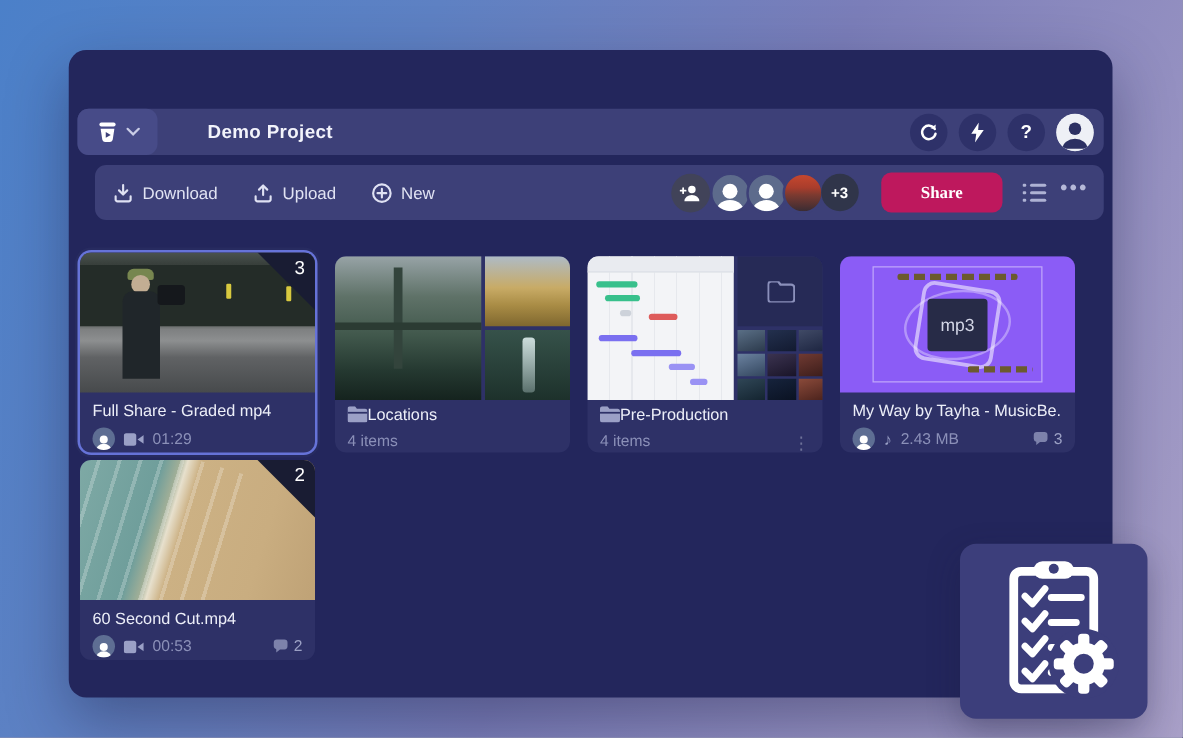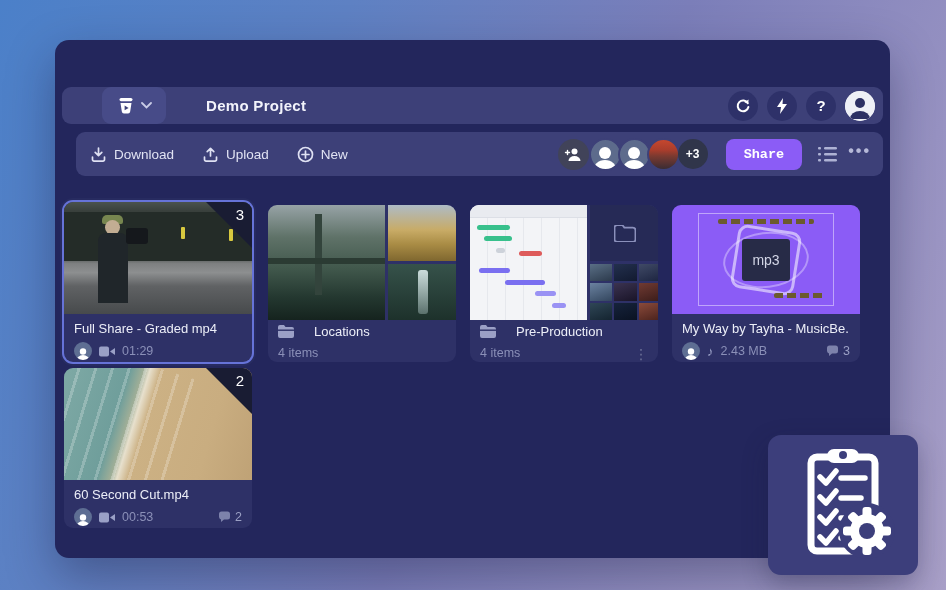--- a/index.html
+++ b/index.html
@@ -10,21 +10,21 @@
     position:relative; color:#e8eaf6;
   }
   .window {
     position:absolute; left:55px; top:40px; width:835px; height:518px;
     background:#23265c; border-radius:14px;
     box-shadow:0 18px 48px rgba(18,20,58,.38);
   }
   
   .titlebar {
     position:absolute; left:7px; right:7px; top:47px; height:37px;
-    background:#3d4078; border-radius:9px; display:flex; align-items:center;padding-left:40px;
+    background:#3d4078; border-radius:9px; display:flex; align-items:center;
   }
   .logo-chip {
     height:37px; width:64px; background:#474b88; border-radius:9px;
     display:flex; align-items:center; justify-content:center; gap:5px; cursor:pointer;
   }
   .proj-title { margin-left:40px; font-size:15px; font-weight:700; letter-spacing:.3px; color:#f2f3fb; }
   .tb-icons { position:absolute; right:8px; top:0; height:100%; display:flex; align-items:center; gap:9px; }
   .circ {
     width:30px; height:30px; border-radius:50%; background:#2e3169;
     display:flex; align-items:center; justify-content:center; cursor:pointer;
@@ -42,43 +42,43 @@
   .av {
     width:33px; height:33px; border-radius:50%; background:#5d6b8c; border:2px solid #3d4078;
     display:flex; align-items:end; justify-content:center; overflow:hidden; cursor:pointer;
   }
   .av + .av { margin-left:-12px; }
   .av.photo { background:linear-gradient(180deg,#c6472e 0%,#a93d2c 35%,#7c3a30 55%,#3a2c33 100%); }
   .av.addp { background:#414359; border:none; width:31px; height:31px; align-items:center; margin-right:4px; }
   .av.more { background:#30354a; border:none; width:30px; height:30px; align-items:center; margin-left:-10px;
              color:#fff; font-size:12px; font-weight:700; justify-content:center; }
   .share-btn {
-    margin-left:10px; background:#8b5cf6; color:#fff; border:none; border-radius:8px;
-    font-family:Liberation Mono, monospace; font-size:13.5px; font-weight:700; padding:8px 18px; cursor:pointer;
+    margin-left:10px; background:#be185d; color:#fff; border:none; border-radius:8px;
+    font-family:Liberation Serif, serif; font-size:13.5px; font-weight:700; padding:8px 32px; cursor:pointer;
   }
   .viewtoggle { margin-left:8px; cursor:pointer; }
   .dots3 { color:#b6b9d8; letter-spacing:2px; font-size:16px; font-weight:700; cursor:pointer; margin-left:2px; padding-bottom:6px;}
   
   .card {
     position:absolute; width:188px; height:160px; background:#2e3167; border-radius:9px;
     overflow:hidden; cursor:pointer;
   }
   .card.selected { box-shadow:0 0 0 2px #6673d8, 0 0 0 4px rgba(40,44,96,.9); }
   .thumb { position:relative; width:100%; height:112px; overflow:hidden; }
   .corner-badge { position:absolute; top:0; right:0; width:0; height:0;
     border-top:46px solid #191c33; border-left:46px solid transparent; }
   .corner-num { position:absolute; top:4px; right:8px; color:#fff; font-size:15px; }
   .cfoot { padding:7px 10px 0 10px; }
   .ctitle { font-size:13px; color:#eceef8; white-space:nowrap; overflow:hidden; }
   .cmeta { display:flex; align-items:center; gap:7px; margin-top:6px; color:#8b90b8; font-size:12.5px; }
   .meta-avatar { width:18px; height:18px; border-radius:50%; background:#5e6e93; overflow:hidden; display:flex; align-items:end; justify-content:center; }
   .spacer { flex:1; }
   .comment-group { display:flex; align-items:center; gap:4px; color:#9ba0c4; }
   .kebab { color:#6e7299; font-size:14px; }
-  .folder-line { display:flex; align-items:center; gap:20px; font-size:13px; color:#eceef8; }
+  .folder-line { display:flex; align-items:center; gap:0; font-size:13px; color:#eceef8; }
   .items-line { margin-top:7px; color:#8b90b8; font-size:12.5px; }
   
   .t-train { background:linear-gradient(180deg,#4a524e 0%,#39403c 8%,#2a312d 45%,#7e8081 55%,#8d8f90 63%,#606264 75%,#474a4c 100%); }
   .t-train .train-band { position:absolute; left:0; right:0; top:9%; height:44%; background:#242c28; }
   .t-train .ydash { position:absolute; width:4px; height:12px; background:#d8c93f; border-radius:1px; }
   .t-train .figure { position:absolute; left:17%; top:9%; width:34px; height:92px; }
   .t-train .head { position:absolute; left:9px; top:8px; width:15px; height:15px; border-radius:50%; background:#c2ad93; }
   .t-train .cap { position:absolute; left:6px; top:3px; width:21px; height:9px; border-radius:5px 5px 2px 2px; background:#77864f; }
   .t-train .body { position:absolute; left:2px; top:21px; width:30px; height:70px; border-radius:8px 8px 0 0; background:#20262a; }
   .t-train .cam { position:absolute; left:30px; top:16px; width:22px; height:16px; border-radius:3px; background:#15181c; }

